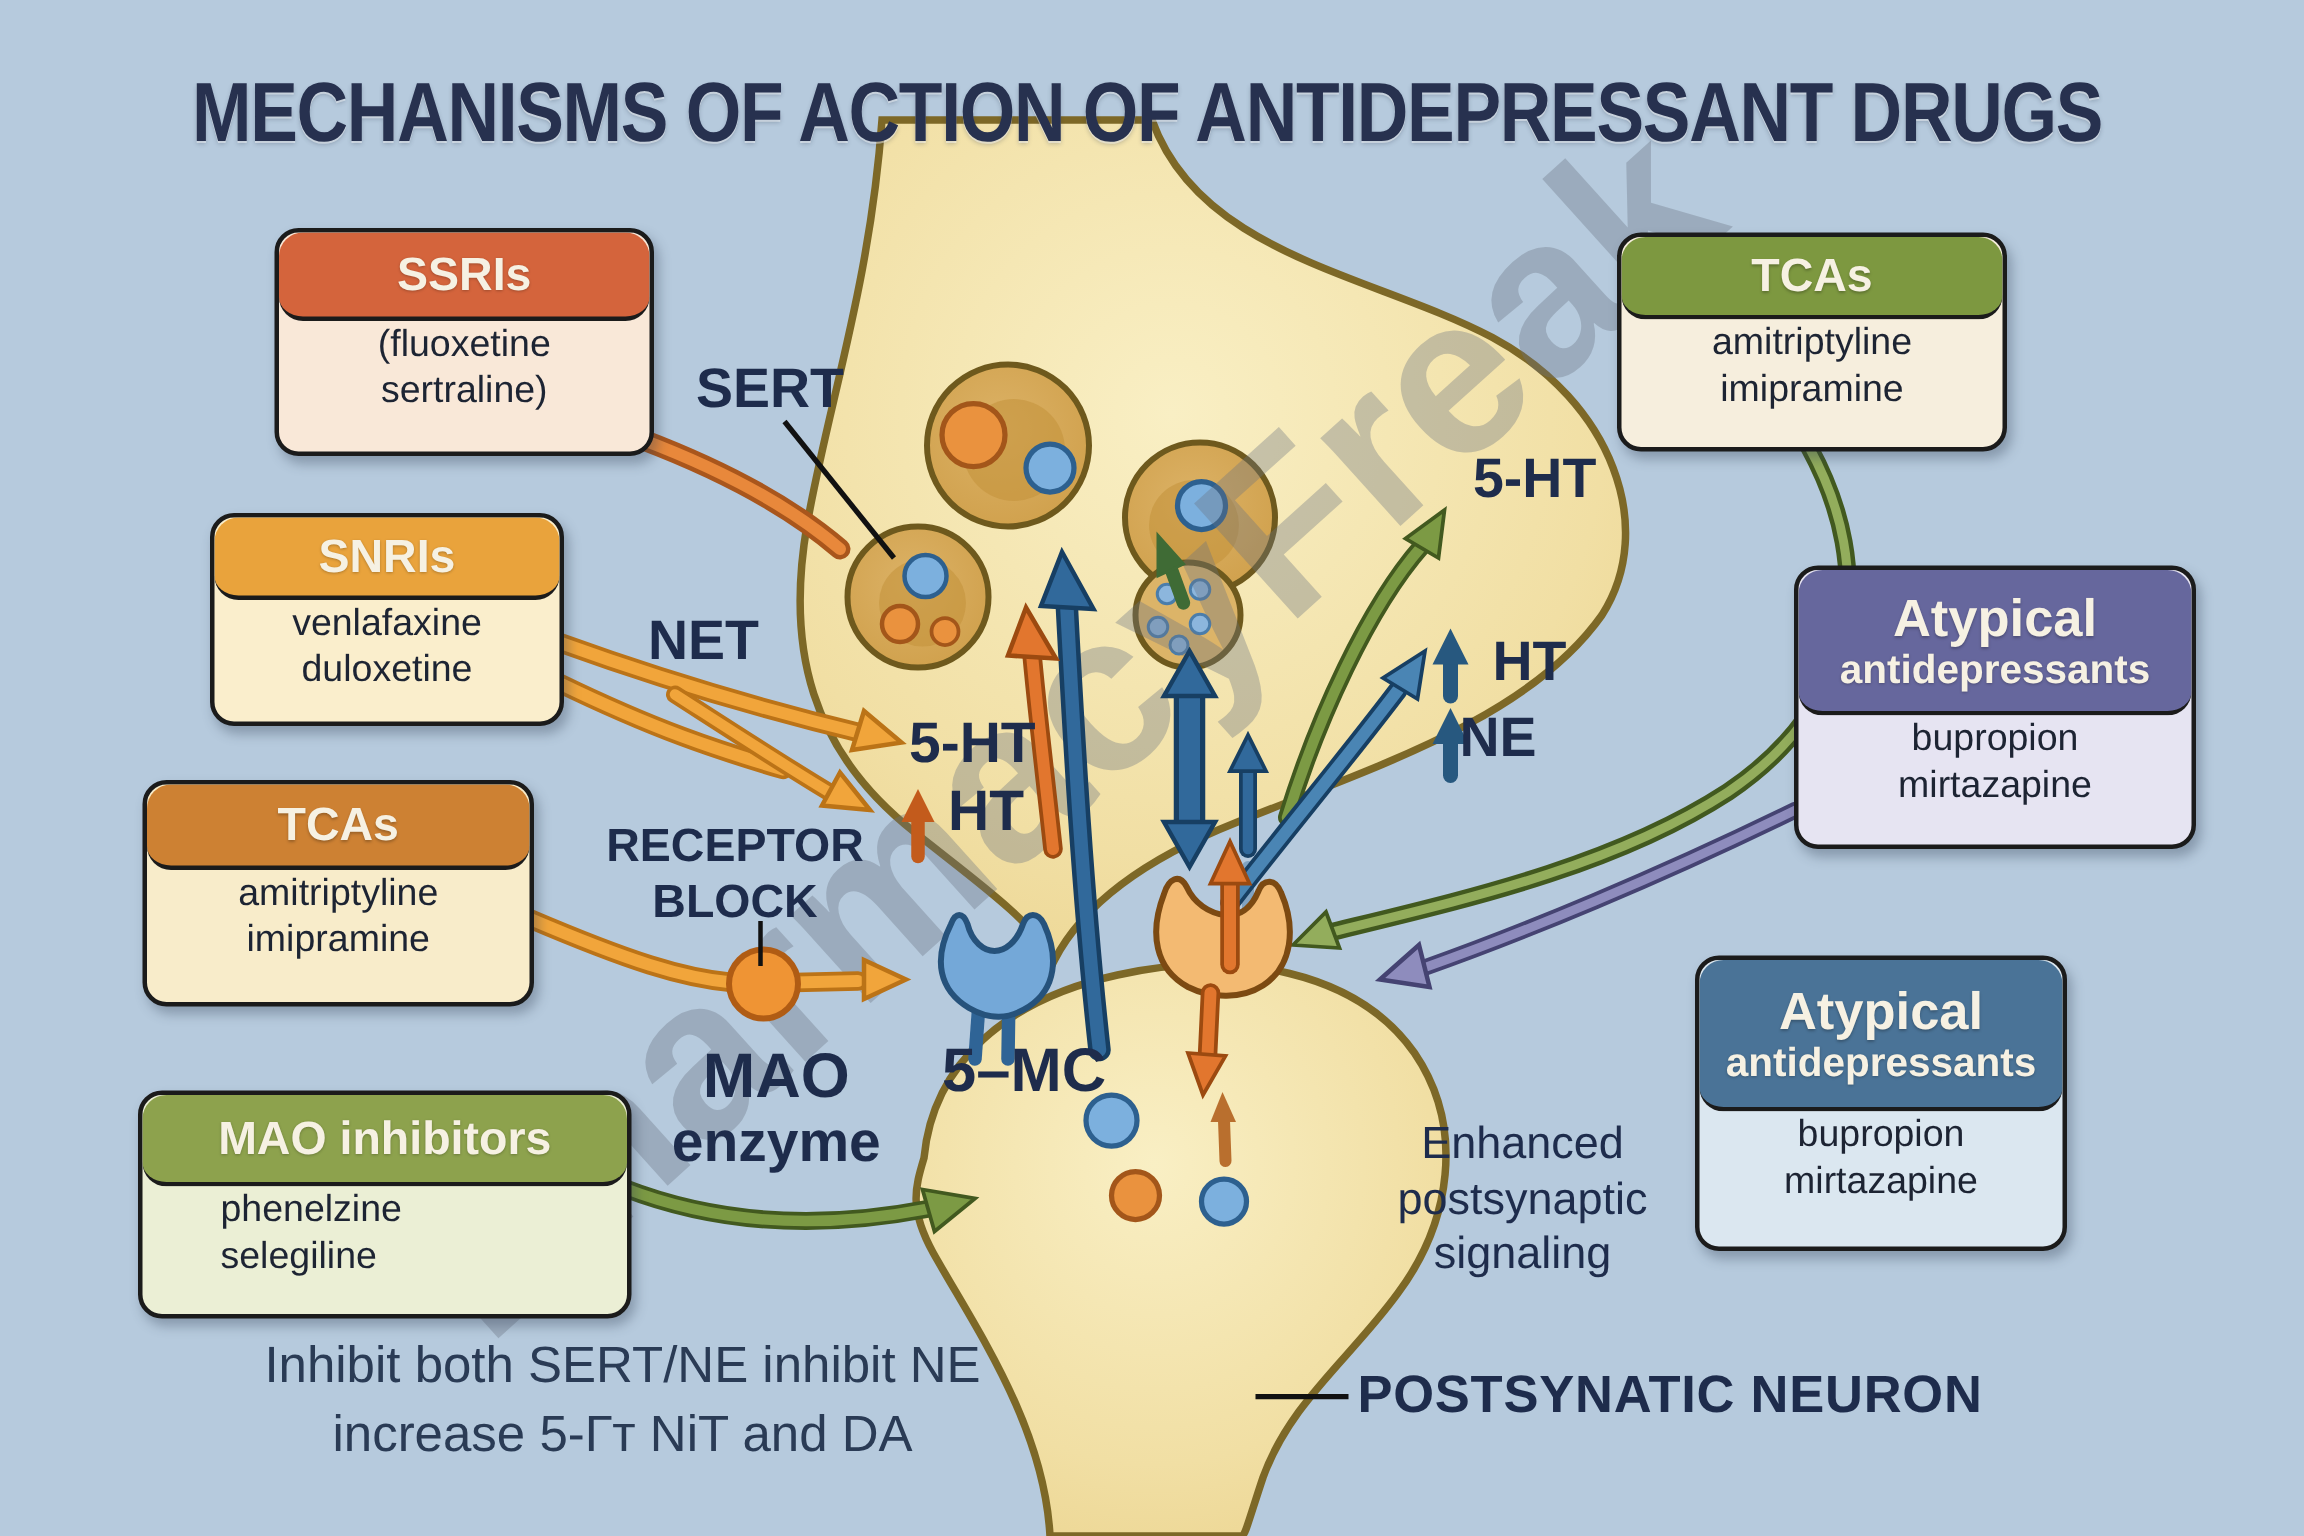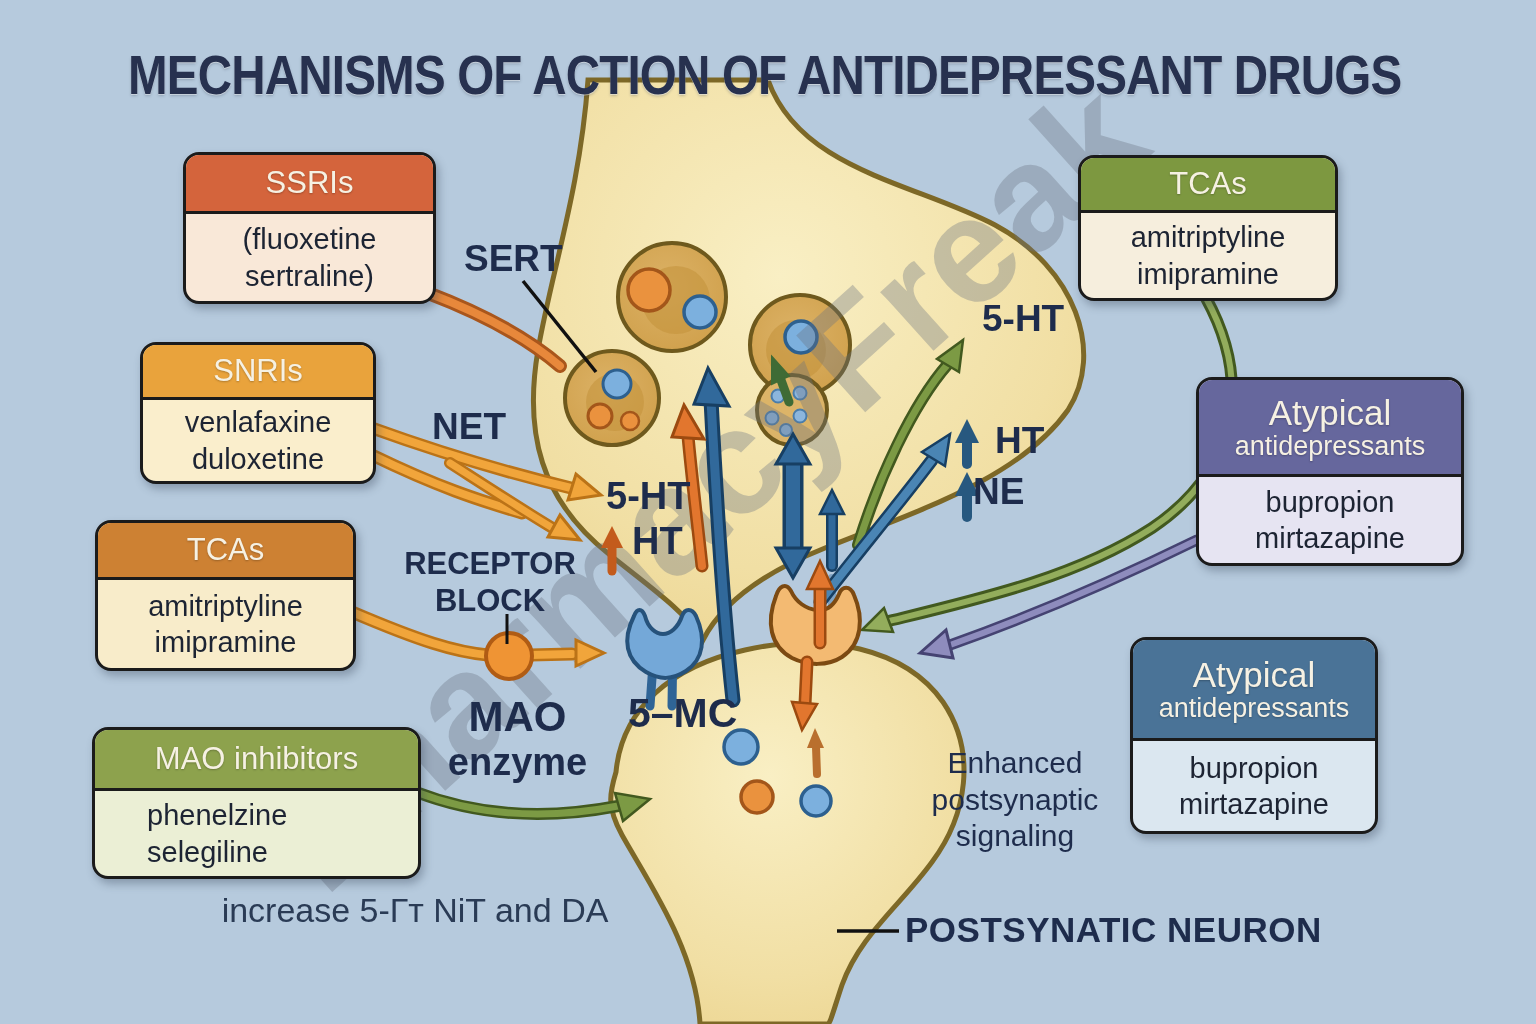--- a/index.html
+++ b/index.html
@@ -7,24 +7,24 @@
   .stage{position:relative;width:1536px;height:1024px;overflow:hidden;background:var(--background,#b6cadd);}
   .stage svg{position:absolute;left:0;top:0;}
 
   .title{position:absolute;left:128px;top:42px;font-size:56px;font-weight:800;color:#27314f;
          letter-spacing:-1px;white-space:nowrap;transform:scaleX(.85);transform-origin:left top;
          text-shadow:0 1px 0 rgba(255,255,255,.45), 0 2px 3px rgba(40,50,70,.25);}
 
   .drugbox{position:absolute;border:3px solid #1b1b1b;border-radius:16px;overflow:hidden;
            box-shadow:3px 5px 8px rgba(50,62,84,.35);display:flex;flex-direction:column;}
   .drugbox-header{display:flex;flex-direction:column;align-items:center;justify-content:center;
-           border-bottom:3px solid #1b1b1b;color:#f6f1e3;font-weight:400;font-size:31px;
-           text-shadow:0 1px 2px rgba(0,0,0,.25);padding:6px 4px;}
-  .drugbox-body{flex:1;display:flex;flex-direction:column;align-items:center;justify-content:center;
-           font-size:29px;color:#1d2433;font-weight:500;line-height:1.25;}
+           border-bottom:3px solid #1b1b1b;color:#f6f1e3;font-weight:700;font-size:31px;
+           text-shadow:0 1px 2px rgba(0,0,0,.25);padding:6px 4px;border-radius:16px;}
+  .drugbox-body{flex:1;display:flex;flex-direction:column;align-items:center;justify-content:flex-start;
+           font-size:25px;color:#1d2433;font-weight:500;line-height:1.25;}
   .hdr-sub{font-size:27px;line-height:1.05;text-align:right;}
   .hdr-main{font-size:35px;line-height:1.1;}
 
   .lbl{position:absolute;color:var(--text-navy,#1e2c4c);line-height:1.05;white-space:nowrap;}
   .lbl.bold{font-weight:700;}
   .lbl.center{text-align:center;white-space:normal;}
 </style>
 </head>
 <body>
 
@@ -318,16 +318,17 @@
 
 <div class="lbl center" style="left:915px;top:745px;width:200px;font-size:30px;font-weight:500;line-height:1.22;">
   <span style="display:block;">Enhanced</span>
   <span style="display:block;">postsynaptic</span>
   <span style="display:block;">signaling</span>
 </div>
 
 <div class="lbl bold" style="left:905px;top:912px;font-size:35px;letter-spacing:.5px;">POSTSYNATIC NEURON</div>
 
 <div class="lbl center" style="left:160px;top:888px;width:510px;font-size:34px;font-weight:500;line-height:1.35;color:#2a3b55;">
+  <span style="display:block;">Inhibit both SERT/NE inhibit NE</span>
   <span style="display:block;">increase 5-Гт NiT and DA</span>
 </div>
 
 </div>
 
 </body></html>

